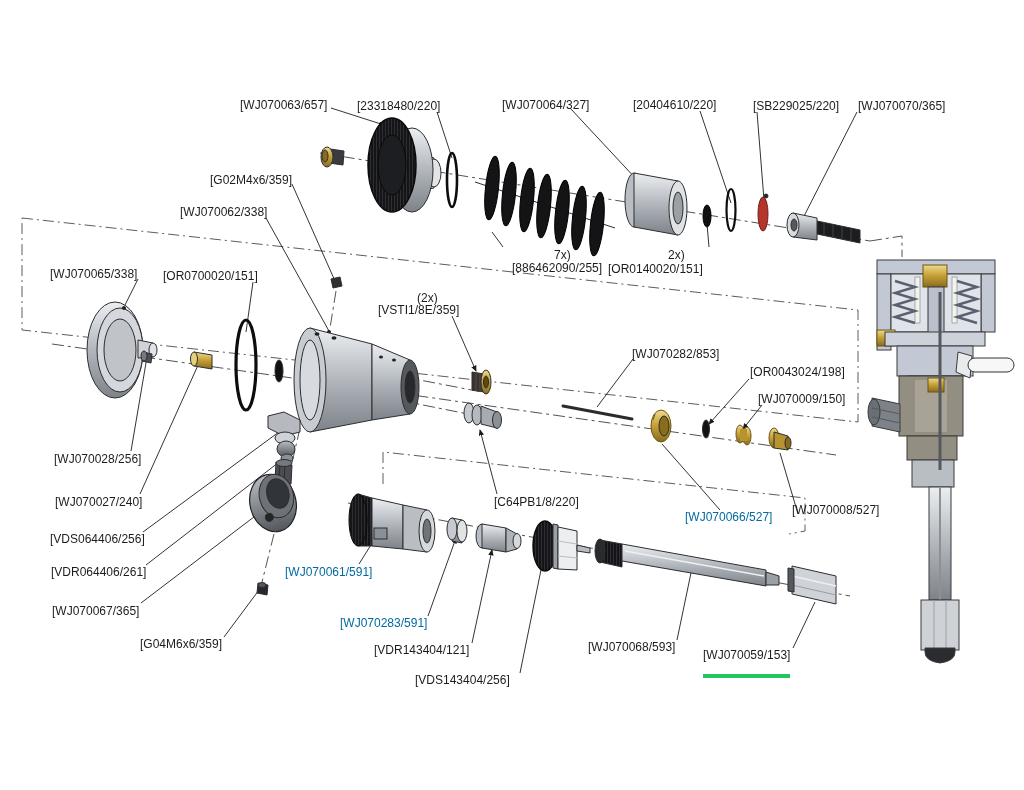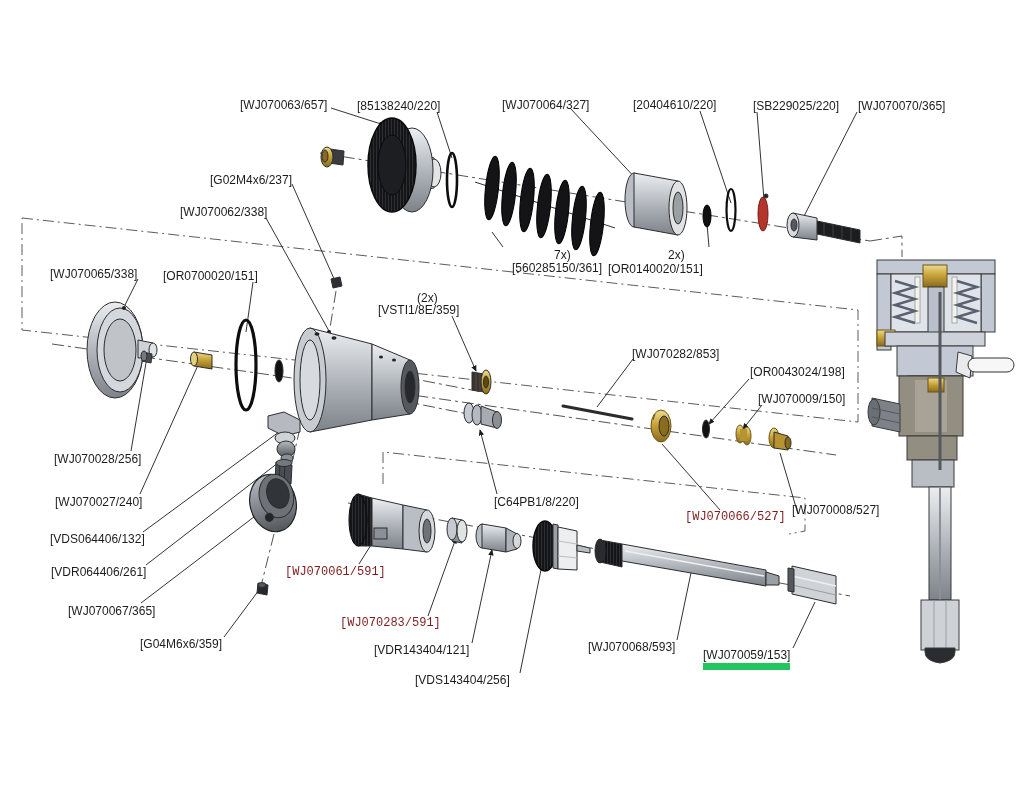--- a/index.html
+++ b/index.html
@@ -1,22 +1,22 @@
 <!DOCTYPE html>
 <html><head>
 <meta charset="utf-8">
 <style>
   html,body{margin:0;padding:0;background:#fff;}
   .stage{position:relative;width:1024px;height:790px;background:#fff;overflow:hidden;
          font-family:"Liberation Sans",sans-serif;}
   .stage svg{position:absolute;left:0;top:0;}
   .lbl{position:absolute;font-size:12px;line-height:13px;color:#1c1c1c;
        white-space:nowrap;letter-spacing:0;}
-  .lbl.dim{color:#7f1d1d;font-family:Liberation Mono, monospace;}
-  .lbl.ul{border-bottom:7px solid #22c55e;padding-bottom:1px;}
+  .lbl.dim{color:#0369a1;}
+  .lbl.ul{border-bottom:4px solid #22c55e;padding-bottom:12px;}
 </style>
 </head>
 <body>
 
 <div class="stage">
 
 <svg width="1024" height="790" viewBox="0 0 1024 790">
   <defs>
     <linearGradient id="steelH" x1="0" y1="0" x2="0" y2="1">
       <stop offset="0" stop-color="#eceef0"></stop>
@@ -319,43 +319,43 @@
       <rect x="921" y="600" width="38" height="50" fill="#ced2d6"></rect>
       <line x1="934" y1="600" x2="934" y2="650" stroke="#9ba0a5"></line>
       <line x1="946" y1="600" x2="946" y2="650" stroke="#9ba0a5"></line>
       <path d="M925,648 h30 v4 q0,9 -15,11 q-15,-2 -15,-11 z" fill="#2a2c2f"></path>
     </g>
   </g>
 </svg>
 
 <div>
   <div class="lbl" style="left:240px;top:99px">[WJ070063/657]</div>
-  <div class="lbl" style="left:357px;top:100px">[85138240/220]</div>
+  <div class="lbl" style="left:357px;top:100px">[23318480/220]</div>
   <div class="lbl" style="left:502px;top:99px">[WJ070064/327]</div>
   <div class="lbl" style="left:633px;top:99px">[20404610/220]</div>
   <div class="lbl" style="left:753px;top:100px">[SB229025/220]</div>
   <div class="lbl" style="left:858px;top:100px">[WJ070070/365]</div>
-  <div class="lbl" style="left:210px;top:174px">[G02M4x6/237]</div>
+  <div class="lbl" style="left:210px;top:174px">[G02M4x6/359]</div>
   <div class="lbl" style="left:180px;top:206px">[WJ070062/338]</div>
   <div class="lbl" style="left:50px;top:268px">[WJ070065/338]</div>
   <div class="lbl" style="left:163px;top:270px">[OR0700020/151]</div>
   <div class="lbl" style="left:417px;top:292px">(2x)</div>
   <div class="lbl" style="left:378px;top:304px">[VSTI1/8E/359]</div>
   <div class="lbl" style="left:554px;top:249px">7x)</div>
-  <div class="lbl" style="left:512px;top:262px">[560285150/361]</div>
+  <div class="lbl" style="left:512px;top:262px">[886462090/255]</div>
   <div class="lbl" style="left:668px;top:249px">2x)</div>
   <div class="lbl" style="left:608px;top:263px">[OR0140020/151]</div>
   <div class="lbl" style="left:632px;top:348px">[WJ070282/853]</div>
   <div class="lbl" style="left:750px;top:366px">[OR0043024/198]</div>
   <div class="lbl" style="left:758px;top:393px">[WJ070009/150]</div>
   <div class="lbl" style="left:54px;top:453px">[WJ070028/256]</div>
   <div class="lbl" style="left:55px;top:496px">[WJ070027/240]</div>
-  <div class="lbl" style="left:50px;top:533px">[VDS064406/132]</div>
+  <div class="lbl" style="left:50px;top:533px">[VDS064406/256]</div>
   <div class="lbl" style="left:51px;top:566px">[VDR064406/261]</div>
-  <div class="lbl" style="left:68px;top:605px">[WJ070067/365]</div>
+  <div class="lbl" style="left:52px;top:605px">[WJ070067/365]</div>
   <div class="lbl" style="left:140px;top:638px">[G04M6x6/359]</div>
   <div class="lbl dim" style="left:285px;top:566px">[WJ070061/591]</div>
   <div class="lbl dim" style="left:340px;top:617px">[WJ070283/591]</div>
   <div class="lbl" style="left:374px;top:644px">[VDR143404/121]</div>
   <div class="lbl" style="left:415px;top:674px">[VDS143404/256]</div>
   <div class="lbl" style="left:494px;top:496px">[C64PB1/8/220]</div>
   <div class="lbl dim" style="left:685px;top:511px">[WJ070066/527]</div>
   <div class="lbl" style="left:792px;top:504px">[WJ070008/527]</div>
   <div class="lbl" style="left:588px;top:641px">[WJ070068/593]</div>
   <div class="lbl ul" style="left:703px;top:649px">[WJ070059/153]</div>

